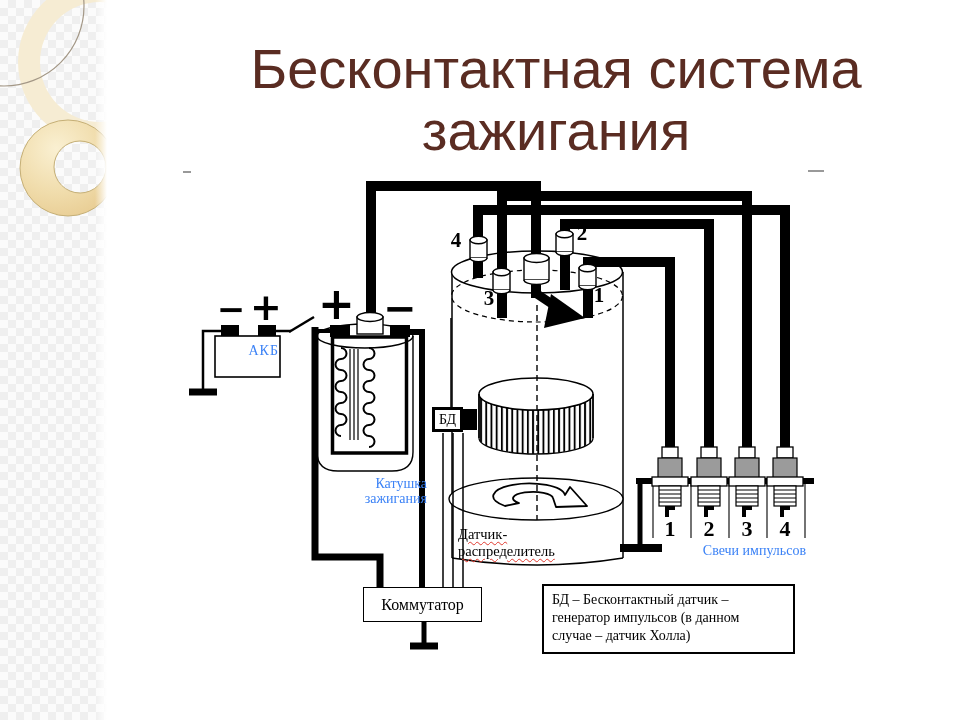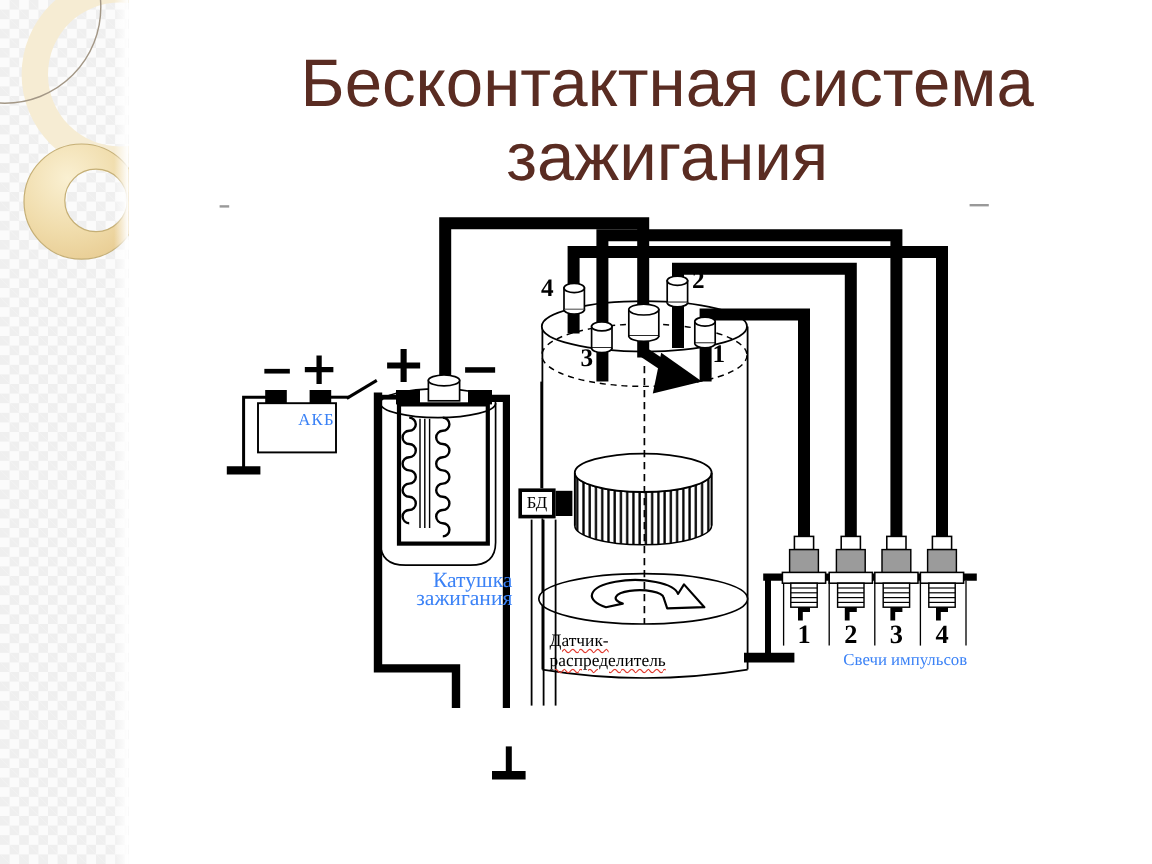--- a/index.html
+++ b/index.html
@@ -17,21 +17,21 @@
   .decor-svg{position:absolute;left:0;top:0;}
   .diagram-svg{position:absolute;left:0;top:0;z-index:1;}
   .ovl{position:absolute;z-index:2;}
   .title{left:141px;top:38px;width:830px;text-align:center;
     font-family:"Liberation Sans","DejaVu Sans",sans-serif;
     font-size:56px;line-height:62px;color:#5a2c22;}
   .sign{width:36px;text-align:center;font-weight:bold;color:#000;
     font-family:"DejaVu Sans",sans-serif;line-height:1;}
   .serif-label{color:#3b82f6;text-align:right;}
   .akb-label{left:216px;top:343px;width:63px;font-size:14px;letter-spacing:1px;}
-  .coil-label{left:313px;top:476px;width:114px;font-size:18px;line-height:15px;}
+  .coil-label{left:313px;top:476px;width:114px;font-size:14px;line-height:15px;}
   .bd-box{left:432px;top:407px;width:31px;height:25px;border:3px solid #000;background:#fff;
     box-sizing:border-box;display:flex;align-items:center;justify-content:center;font-size:14px;}
   .bd-terminal{left:463px;top:409px;width:14px;height:21px;background:#000;}
   .commutator-box{left:363px;top:587px;width:119px;height:35px;border:1.5px solid #000;background:#fff;
     box-sizing:border-box;display:flex;align-items:center;justify-content:center;font-size:16px;}
   .dist-label{left:458px;top:526px;width:160px;font-size:14.5px;line-height:17px;text-align:left;}
   .dist-label .u{text-decoration:underline wavy #e03a2f 1px;text-underline-offset:2px;}
   .plugs-label{left:656px;top:543px;width:150px;font-size:14px;}
   .legend-box{left:542px;top:584px;width:253px;height:70px;border:2px solid #000;background:#fff;
     box-sizing:border-box;padding:5px 4px 0 8px;font-size:14px;line-height:18px;color:#000;}
@@ -274,31 +274,39 @@
   <div class="ovl serif-label coil-label">
     <div>Катушка</div>
     <div>зажигания</div>
   </div>
 
   <div class="ovl bd-box">
     <span>БД</span>
   </div>
   <div class="ovl bd-terminal"></div>
 
+  <div class="ovl commutator-box">
+    <span>Коммутатор</span>
+  </div>
 
   <div class="ovl dist-label">
     <div><span class="u">Датчик-</span></div>
     <div><span class="u">распределитель</span></div>
   </div>
 
   <div class="ovl num" style="left:444px;top:228px;">4</div>
   <div class="ovl num" style="left:570px;top:221px;">2</div>
   <div class="ovl num" style="left:477px;top:286px;">3</div>
   <div class="ovl num" style="left:587px;top:283px;">1</div>
 
   <div class="ovl num plug-num" style="left:658px;">1</div>
   <div class="ovl num plug-num" style="left:697px;">2</div>
   <div class="ovl num plug-num" style="left:735px;">3</div>
   <div class="ovl num plug-num" style="left:773px;">4</div>
   <div class="ovl serif-label plugs-label">Свечи импульсов</div>
 
+  <div class="ovl legend-box">
+    <div>БД – Бесконтактный датчик –</div>
+    <div>генератор импульсов (в данном</div>
+    <div>случае – датчик Холла)</div>
+  </div>
 
 </div>
 
 </body></html>

